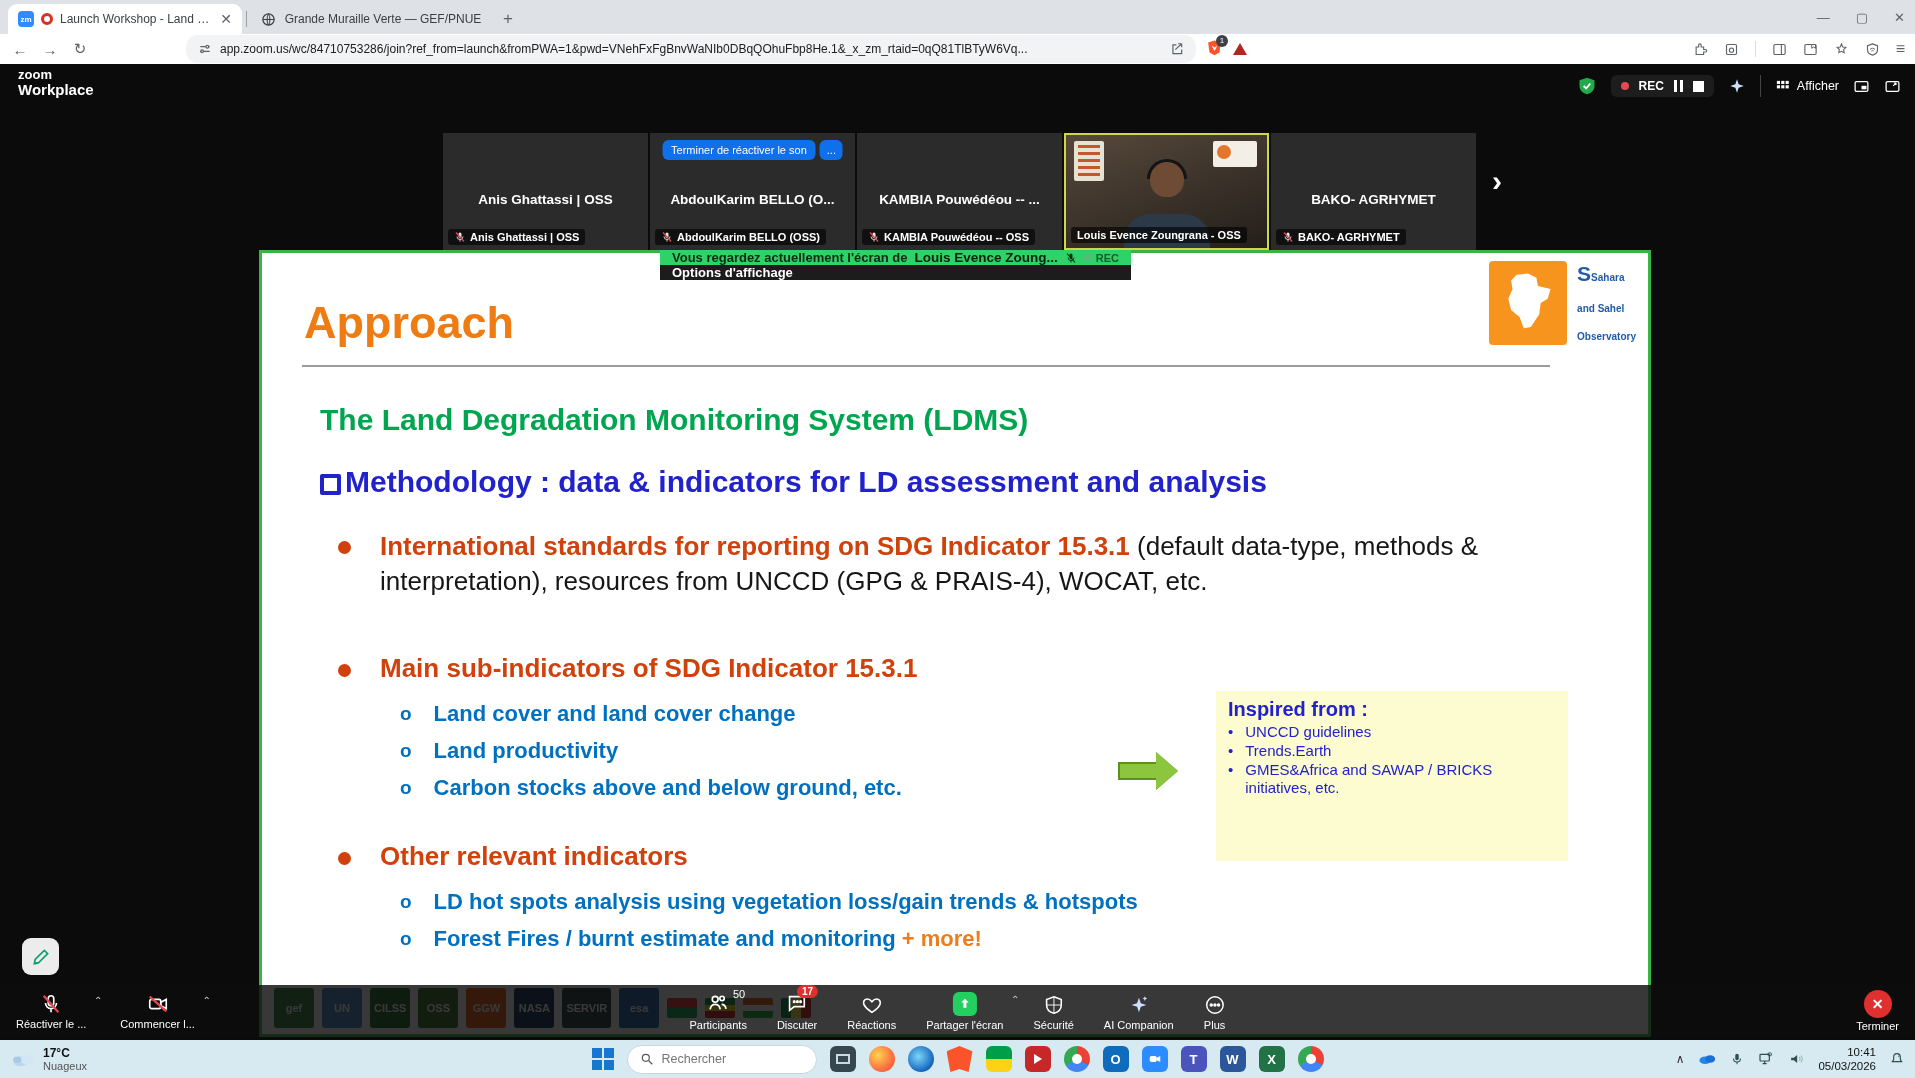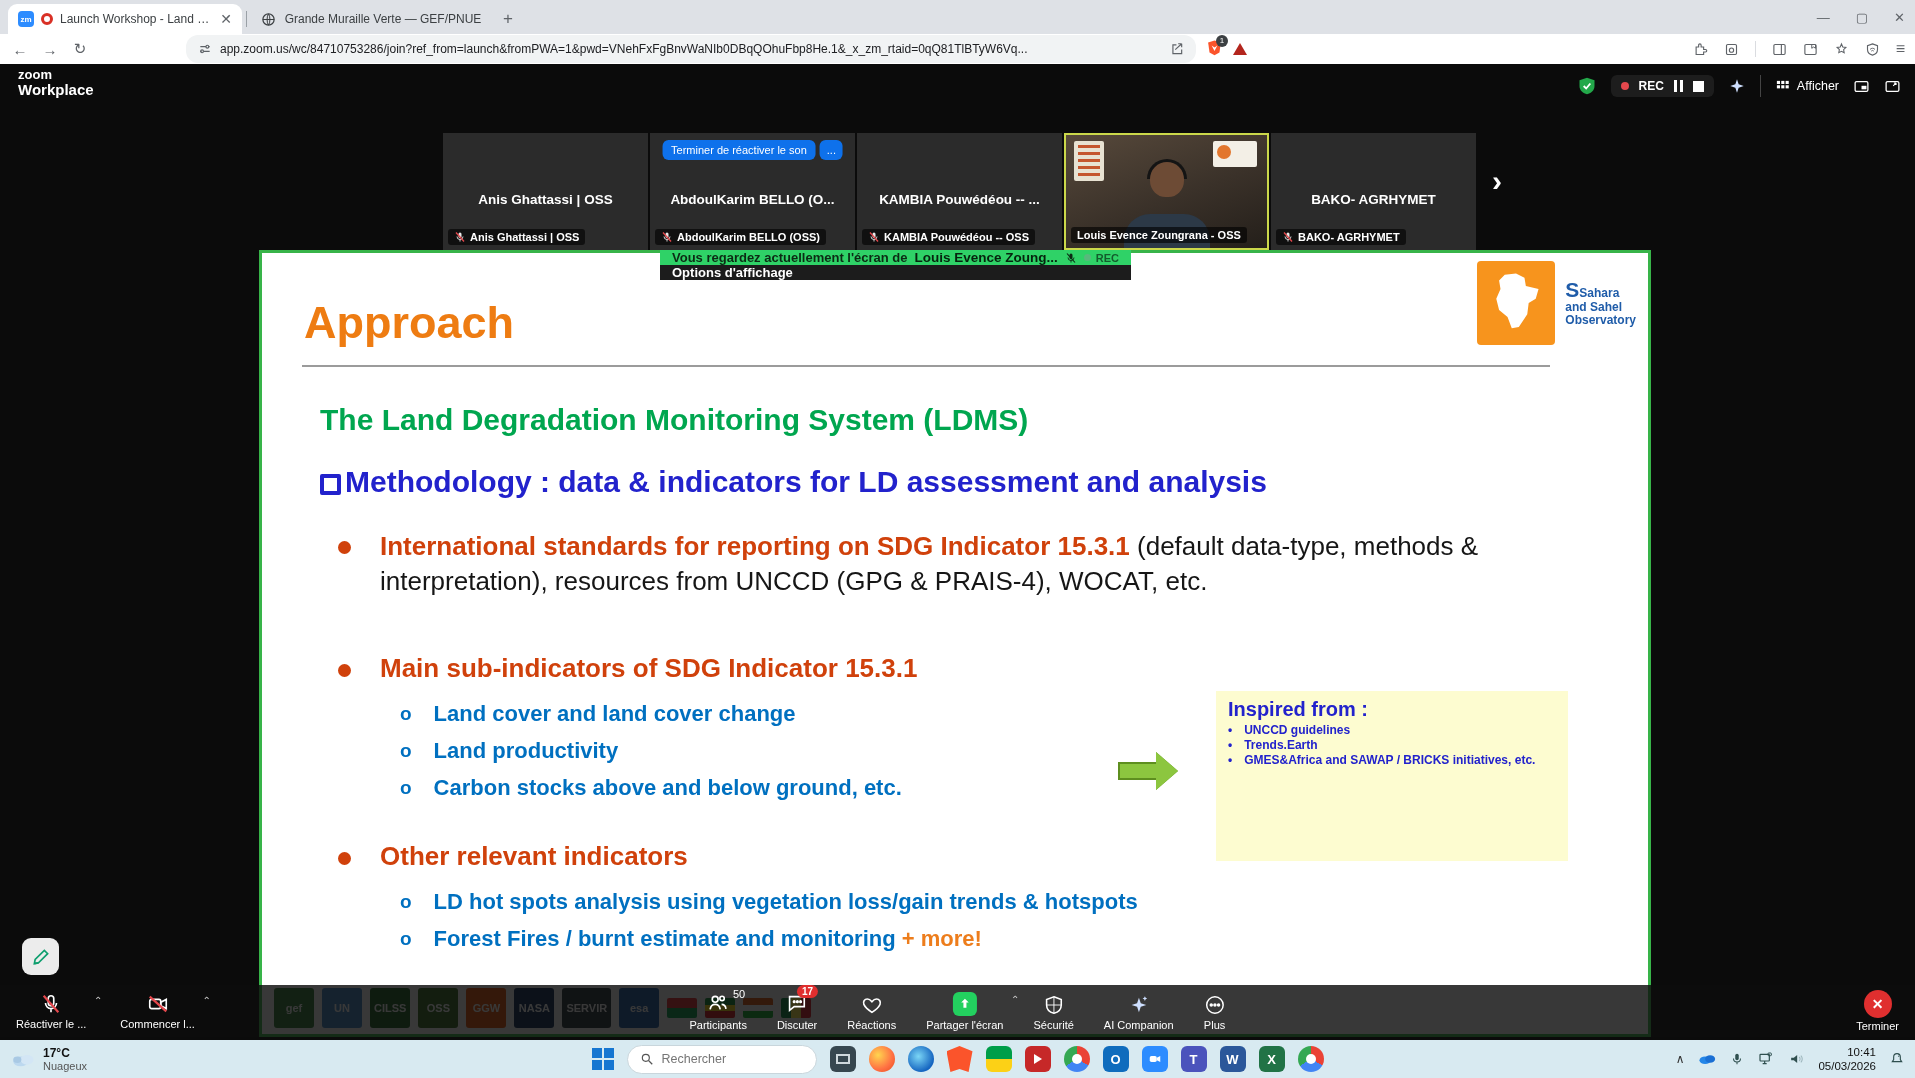--- a/index.html
+++ b/index.html
@@ -85,34 +85,34 @@
   .s-b1{position:absolute;left:118px;top:276px;width:1238px;font-size:26px;line-height:1.33;color:#161616;}
   .red-b{color:#d0410b;font-weight:bold;}
   .blk-b{font-weight:normal;}
   .s-b2t{position:absolute;left:118px;top:400px;font-size:26px;font-weight:bold;color:#d0410b;}
   .oitem{position:absolute;left:138px;display:flex;gap:22px;font-size:22px;font-weight:bold;color:#0070c0;}
   .oo{font-size:19px;font-weight:bold;color:#0070c0;margin-top:2px;}
   .garrow{position:absolute;left:856px;top:509px;width:38px;height:18px;background:#8cc63f;border:2px solid #5e8f1f;border-right:none;margin-top:0;}
   .garrow::after{content:"";position:absolute;left:36px;top:-12px;width:0;height:0;border-top:19px solid transparent;border-bottom:19px solid transparent;border-left:22px solid #8cc63f;filter:drop-shadow(0 0 0 #5e8f1f);}
   .ibox{position:absolute;left:954px;top:438px;width:352px;height:170px;background:#fdfcd0;padding:7px 12px;}
   .ibox-t{font-size:20px;font-weight:bold;color:#2222cc;margin-bottom:2px;}
-  .ibox li{list-style:none;display:flex;gap:12px;font-size:12px;font-weight:bold;color:#2222cc;line-height:1.25;}
+  .ibox li{list-style:none;display:flex;gap:12px;font-size:15px;font-weight:normal;color:#2222cc;line-height:1.25;}
   .ibox li::before{content:"•";color:#2222cc;}
   .s-b3t{position:absolute;left:118px;top:588px;font-size:26px;font-weight:bold;color:#d0410b;}
   .more-o{color:#ed7d1c;}
   .s-footer{position:absolute;left:0;right:0;bottom:0;height:52px;display:flex;align-items:center;gap:8px;padding-left:12px;}
   .lchip{height:40px;min-width:40px;border-radius:3px;display:flex;align-items:center;justify-content:center;font-size:11px;font-weight:bold;color:#fff;padding:0 4px;}
   .flag{width:30px;height:20px;border-radius:2px;flex:none;}
 
   
   .sso{position:absolute;right:12px;top:8px;display:flex;gap:10px;align-items:center;}
   .sso-box{width:78px;height:84px;background:#f7941d;border-radius:4px;display:flex;align-items:center;justify-content:center;}
   .sso-text{line-height:1.08;color:#1f5ca9;font-weight:bold;font-size:21px;}
   .sso-text div{white-space:nowrap;}
-  .sc{font-size:12px;}
+  .sc{font-size:10px;margin-top:18px;}
 
   
   .annot{position:absolute;left:22px;top:874px;width:37px;height:37px;background:#ececec;border-radius:9px;display:flex;align-items:center;justify-content:center;z-index:40;}
 
   
   .ztool{position:absolute;left:0;right:0;top:921px;height:52px;background:rgba(12,12,12,0.82);z-index:20;display:flex;align-items:center;color:#fff;}
   .tbtn{display:flex;flex-direction:column;align-items:center;gap:3px;font-size:11px;color:#fff;position:relative;}
   .tbtn svg{width:22px;height:22px;}
   .leftgrp{display:flex;gap:34px;margin-left:16px;}
   .chev{color:#cfcfcf;font-size:10px;position:absolute;right:-16px;top:2px;}

